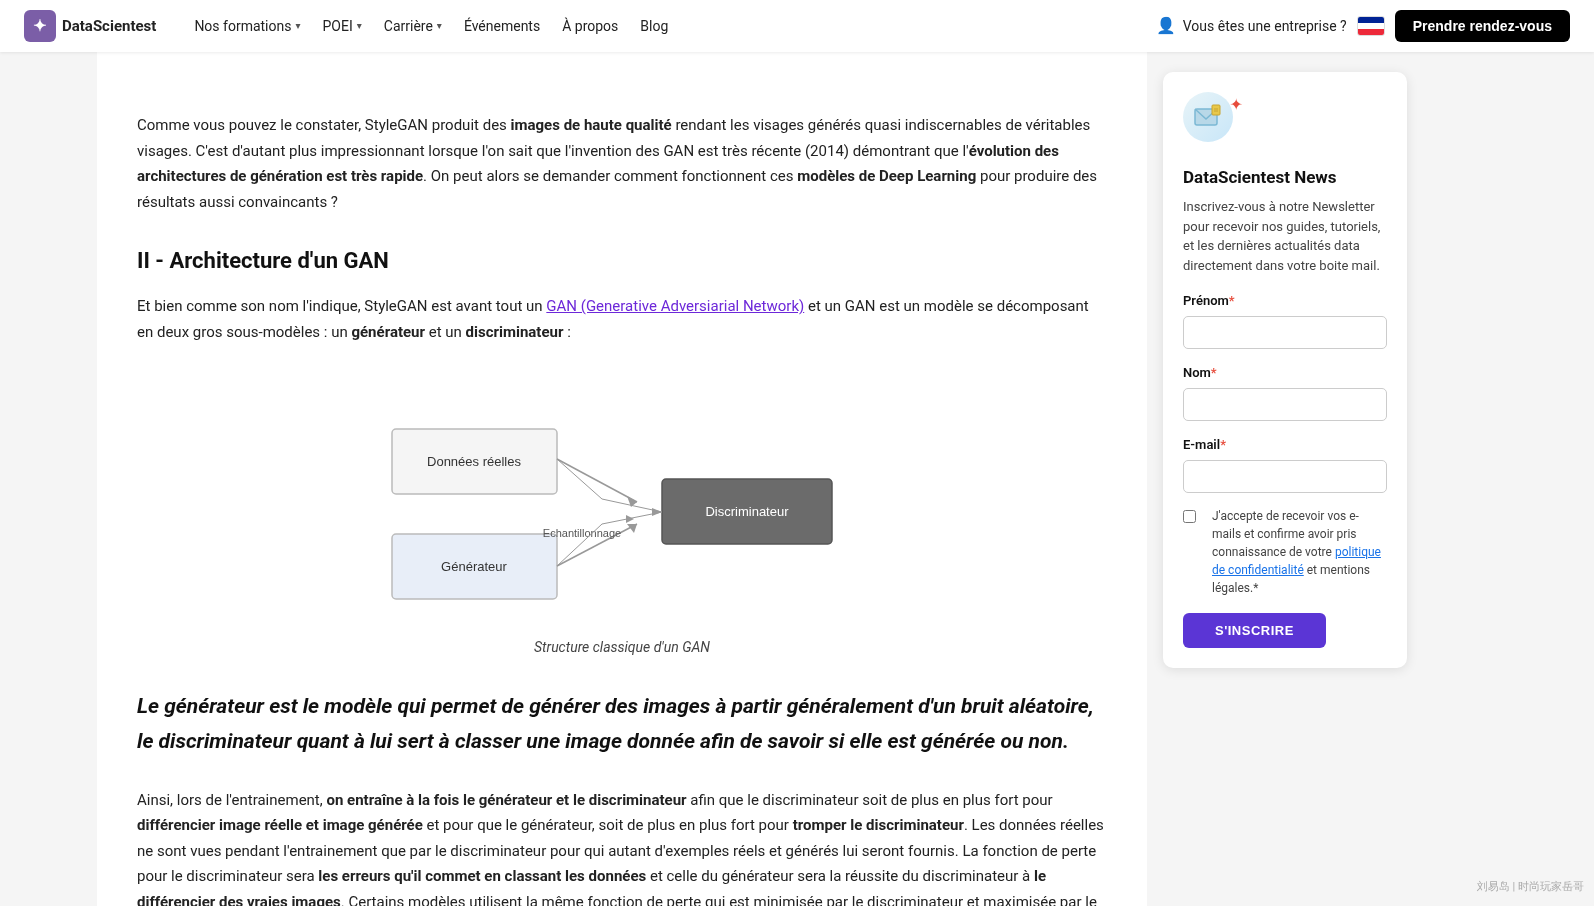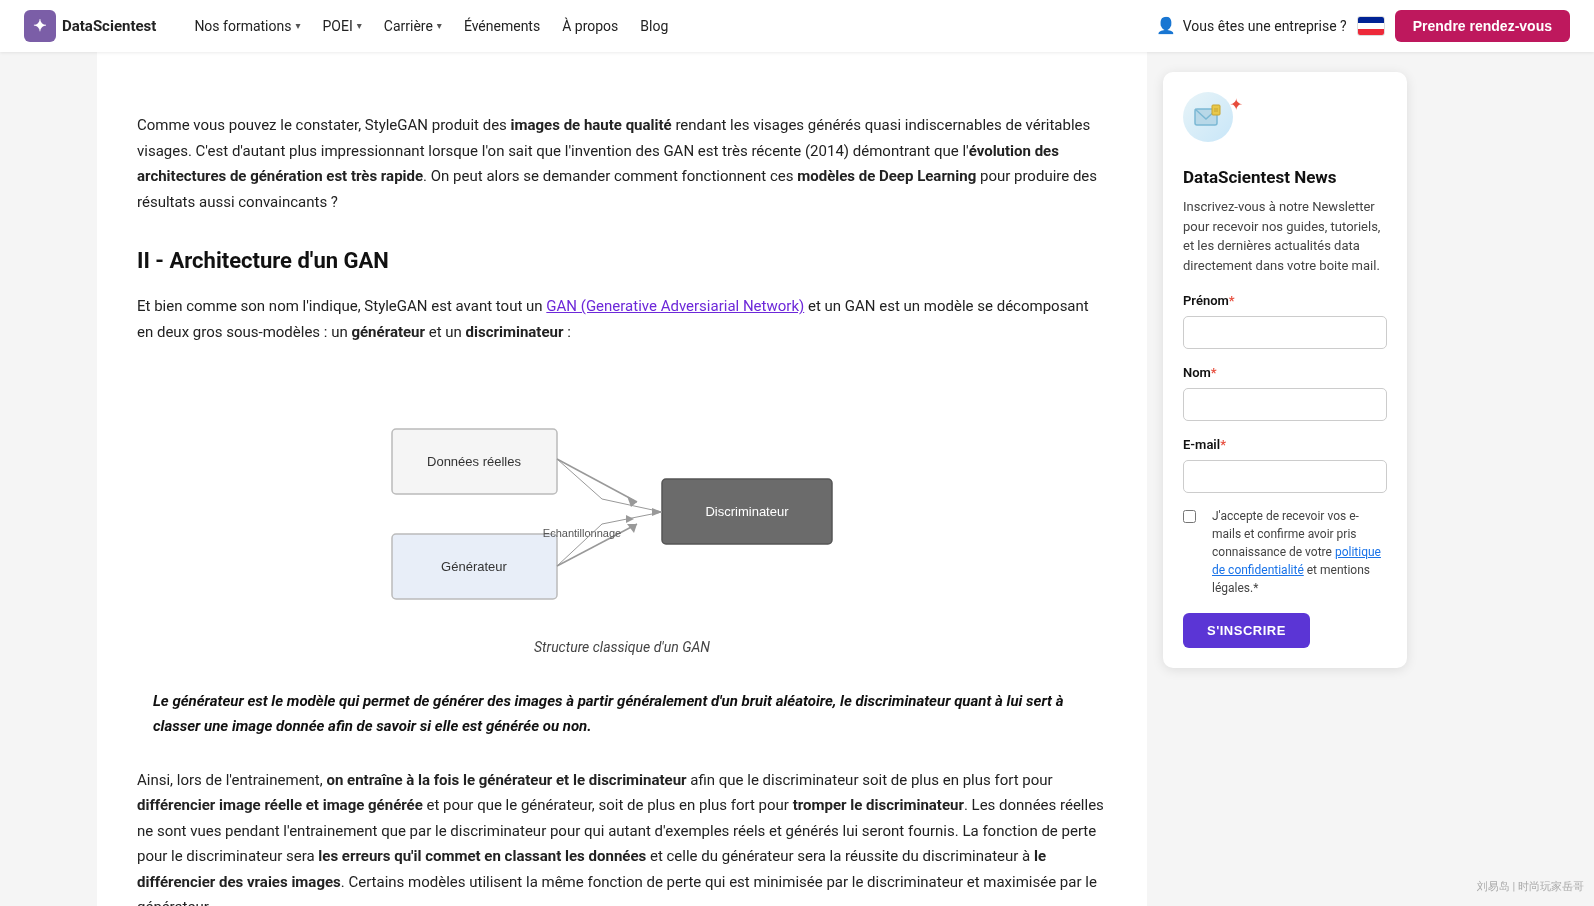--- a/index.html
+++ b/index.html
@@ -91,21 +91,21 @@
       overflow: hidden;
       display: flex;
       flex-direction: column;
       cursor: pointer;
       border: 1px solid #ddd;
     }
     .flag-blue { flex: 1; background: #002395; }
     .flag-white { flex: 1; background: #fff; }
     .flag-red { flex: 1; background: #ED2939; }
     .nav-cta {
-      background: #be185d;
+      background: #000000;
       color: #fff;
       padding: 8px 18px;
       border-radius: 6px;
       font-size: 14px;
       font-weight: 600;
       cursor: pointer;
       border: none;
       white-space: nowrap;
     }
 
@@ -171,26 +171,26 @@
     .diagram-caption {
       font-size: 14px;
       color: #444;
       font-style: italic;
       margin-top: 10px;
       text-align: center;
     }
 
     
     .quote-block {
-      font-size: 15px;
+      font-size: 21px;
       font-style: italic;
       font-weight: 700;
       line-height: 1.7;
       color: #111;
-      margin: 10px 0 28px 16px;
+      margin: 10px 0 28px 0;
     }
 
     .bottom-paragraph {
       font-size: 15px;
       line-height: 1.7;
       color: #222;
       margin-bottom: 0;
     }
     .bottom-paragraph strong { font-weight: 700; }
 
@@ -280,21 +280,21 @@
     }
     .checkbox-label a {
       color: #1a73e8;
       text-decoration: underline;
     }
     .btn-subscribe {
       background: #5b35d5;
       color: #fff;
       border: none;
       border-radius: 6px;
-      padding: 10px 24px;
+      padding: 10px 32px;
       font-size: 13px;
       font-weight: 700;
       cursor: pointer;
       letter-spacing: 0.5px;
     }
 
     
     .watermark {
       position: fixed;
       bottom: 10px;

